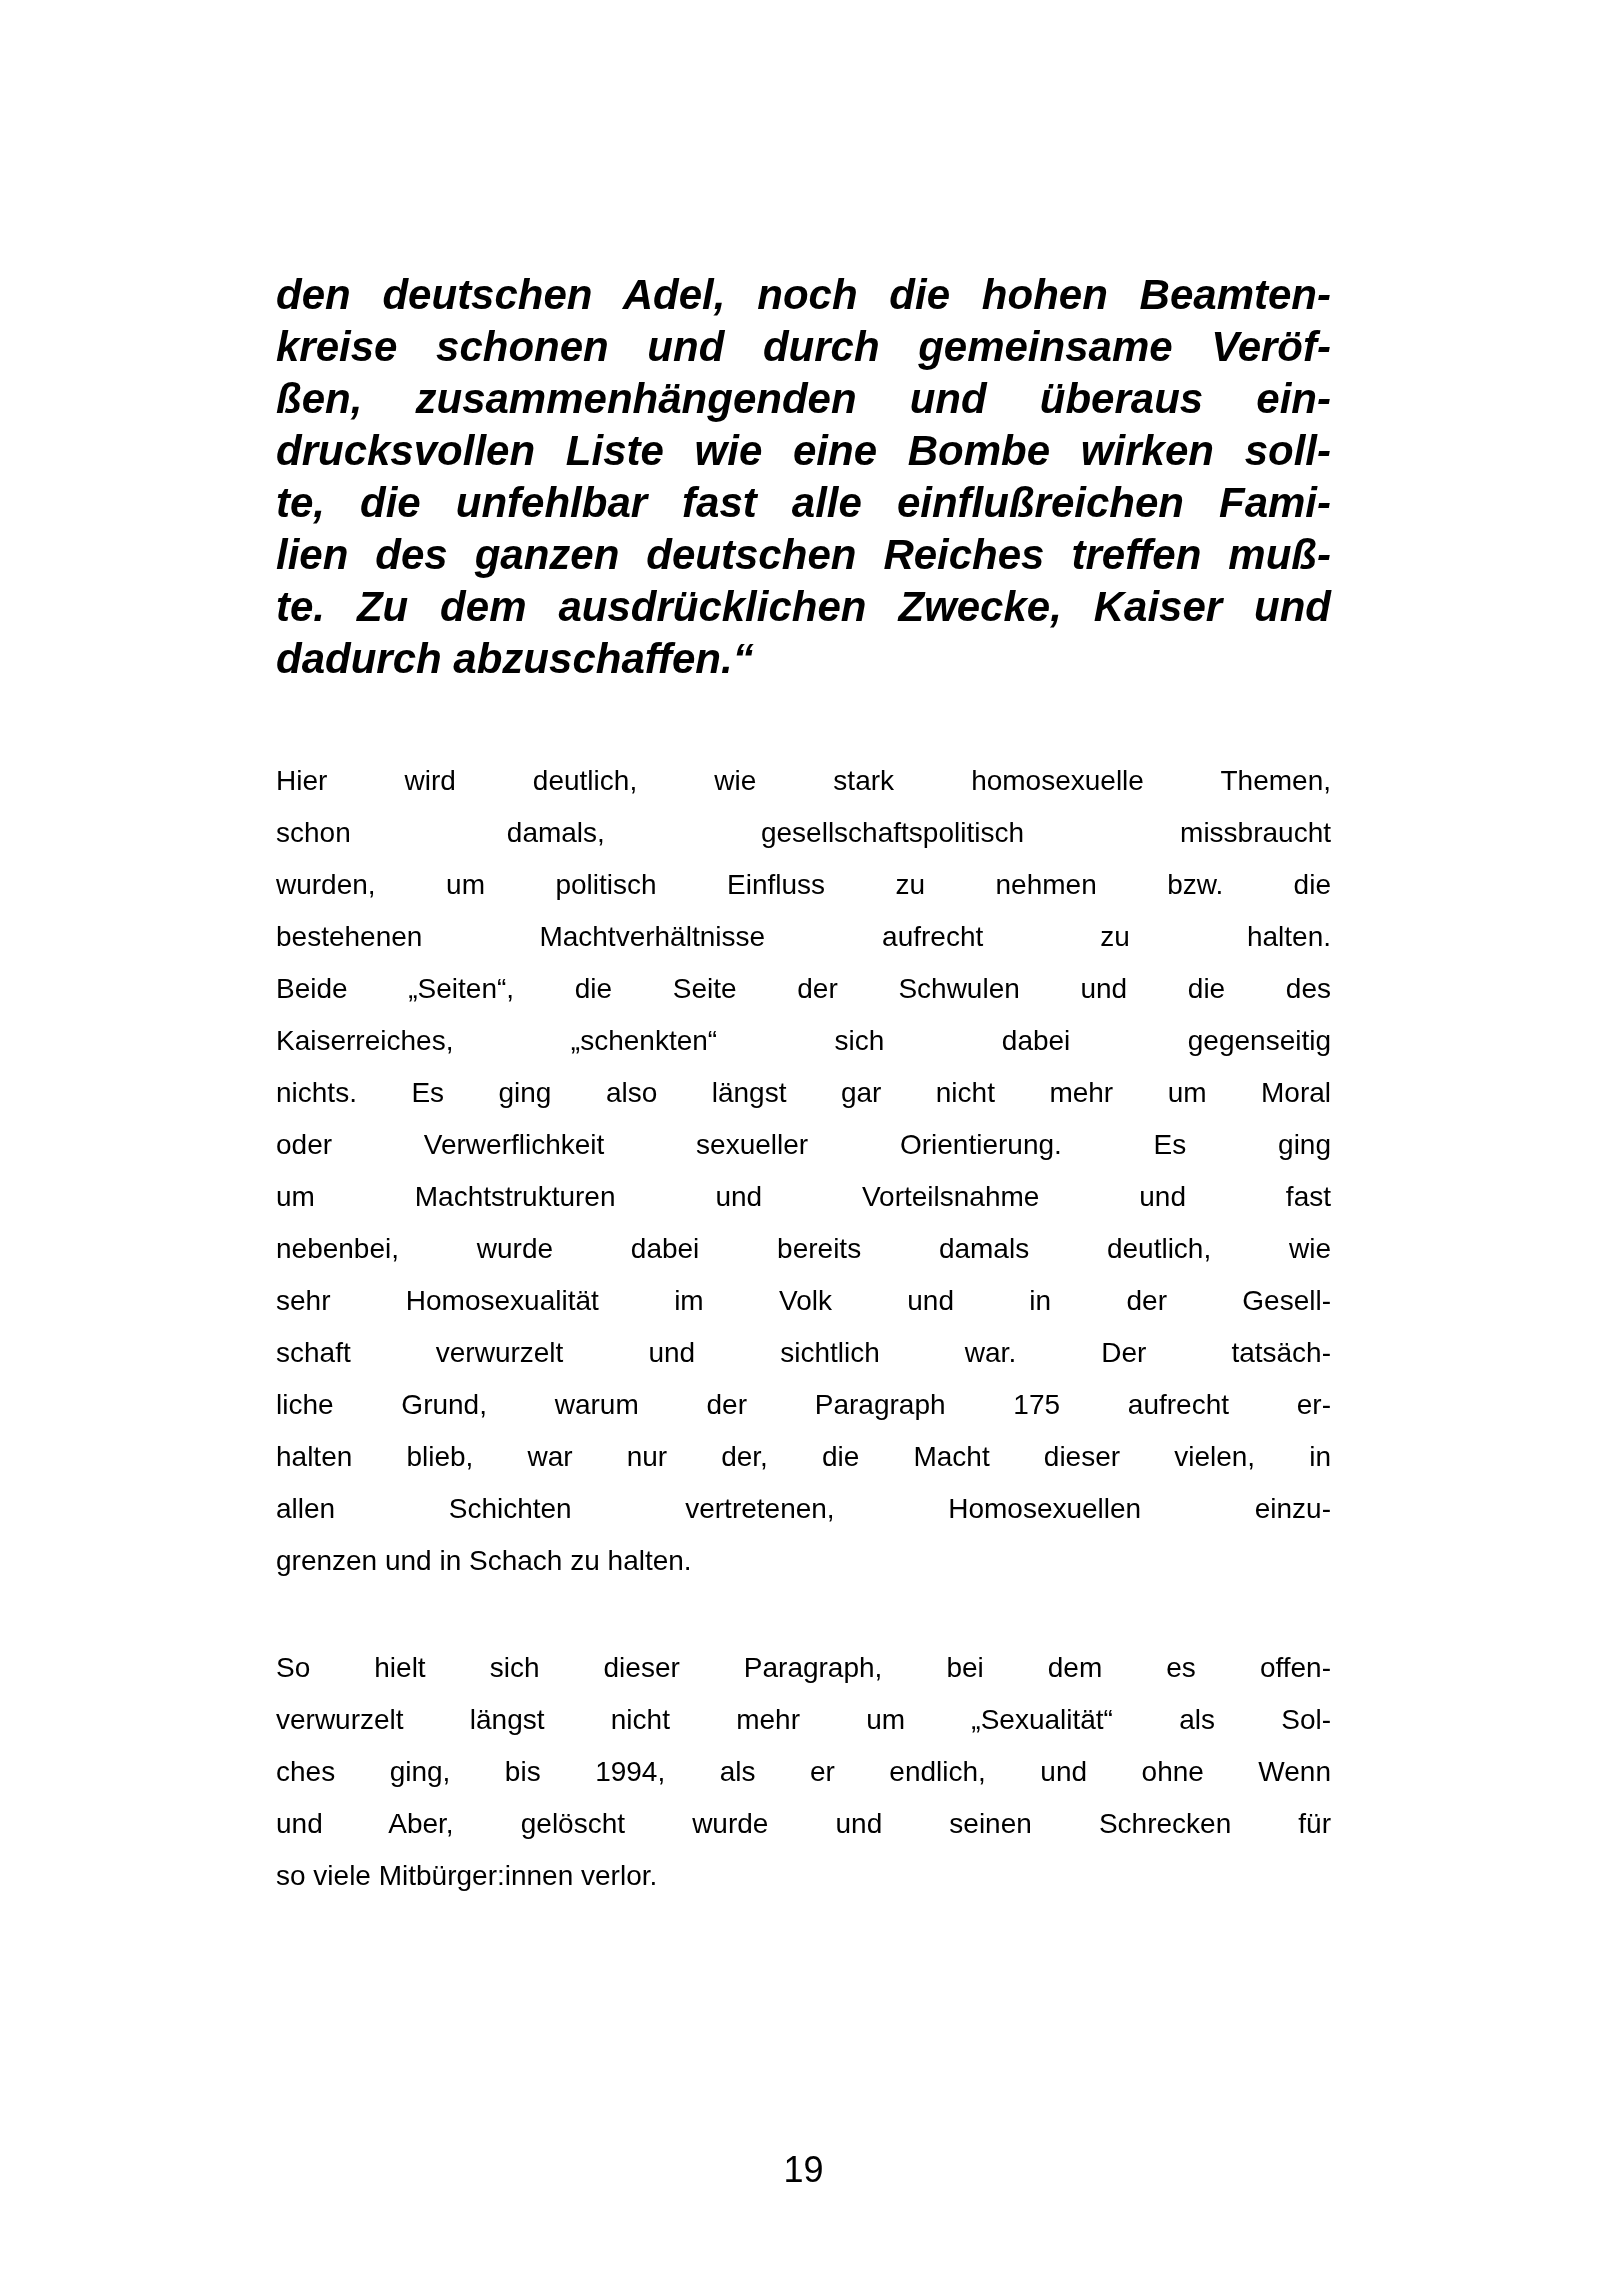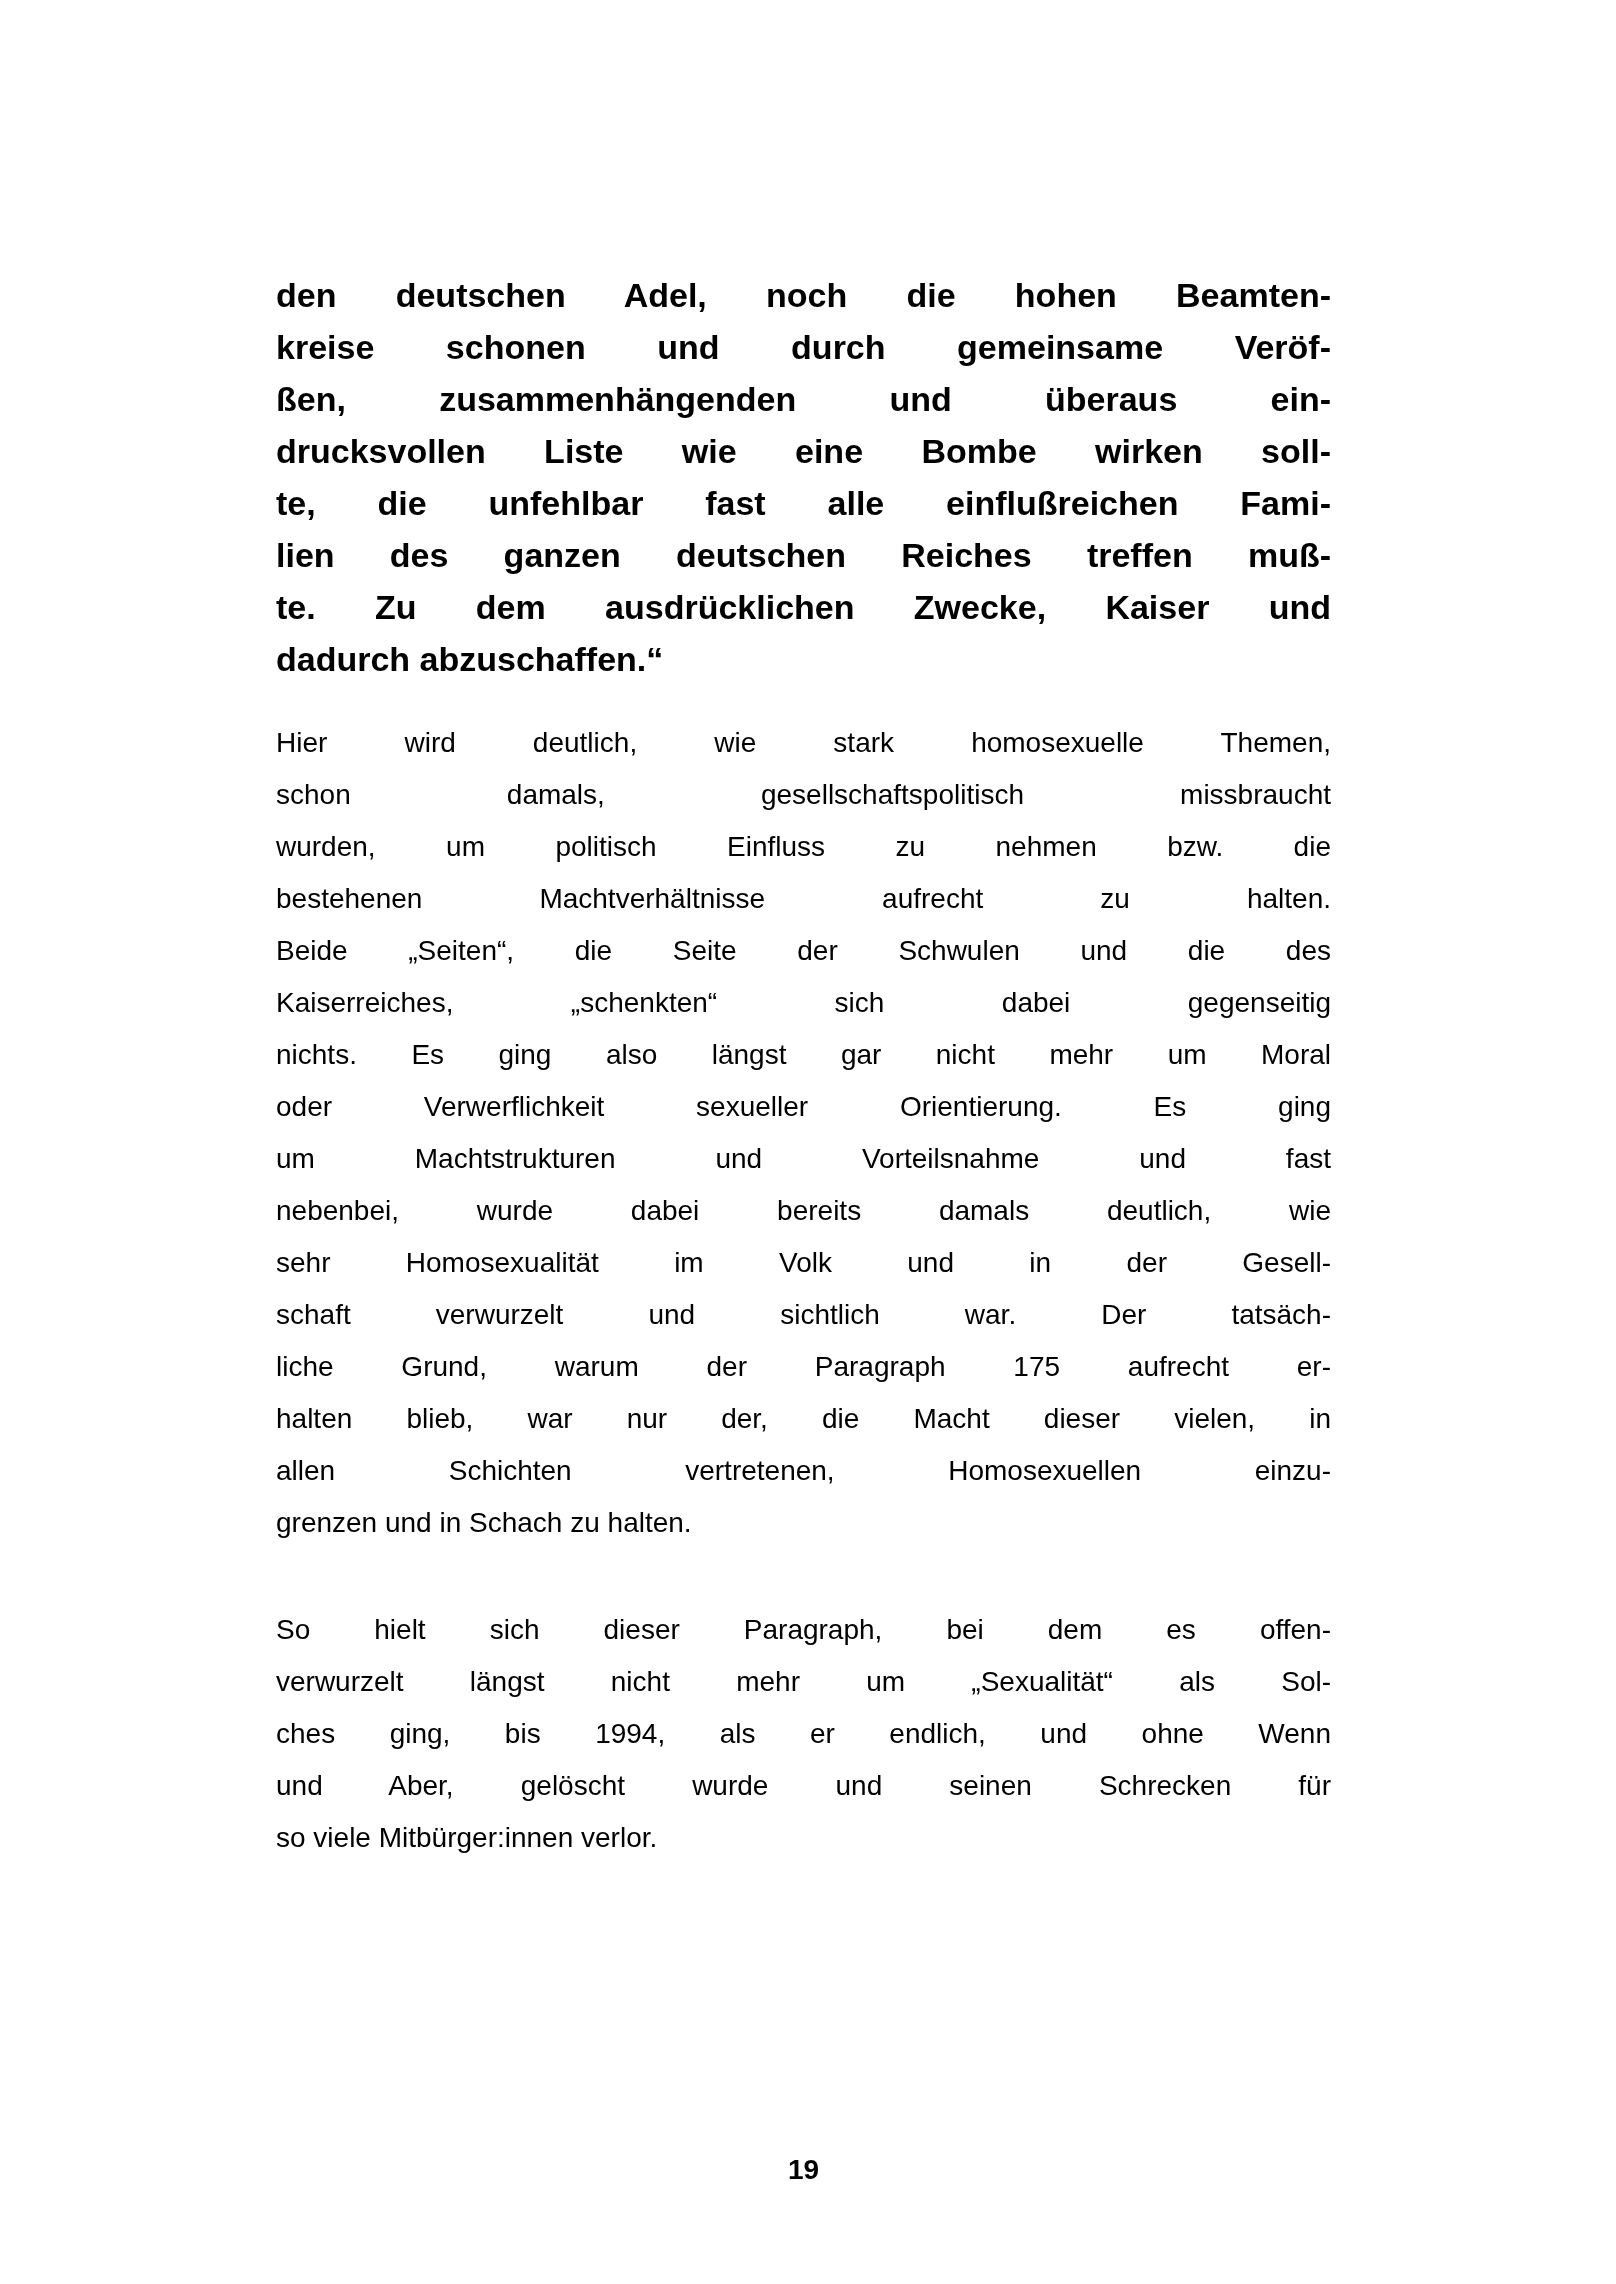--- a/index.html
+++ b/index.html
@@ -29,38 +29,38 @@
   .line {
     text-align: justify;
     text-align-last: justify;
     white-space: normal;
   }
   .line.last {
     text-align-last: left;
   }
   .quote {
     font-weight: bold;
-    font-size: 34px;
+    font-style: italic;
+    font-size: 42px;
     line-height: 52px;
-    margin-bottom: 32px;
+    margin-bottom: 70px;
   }
   .para {
     font-size: 28px;
     line-height: 52px;
     margin-bottom: 55px;
   }
   .page-number {
     position: absolute;
     top: 2149px;
     left: 276px;
     width: 1055px;
     text-align: center;
-    font-size: 28px;
+    font-size: 36px;
     line-height: 41px;
-    font-weight: bold;
   }
 </style>
 </head>
 <body>
 
 <div class="page">
   <div class="content">
     <div class="quote">
         <div class="line">den deutschen Adel, noch die hohen Beamten-</div>
         <div class="line">kreise schonen und durch gemeinsame Veröf-</div>

